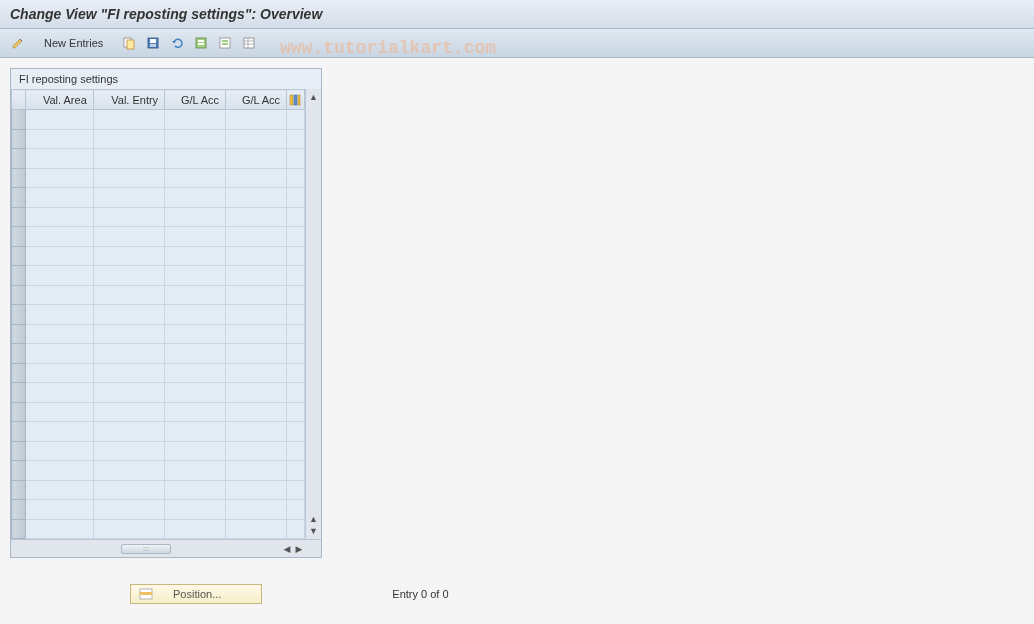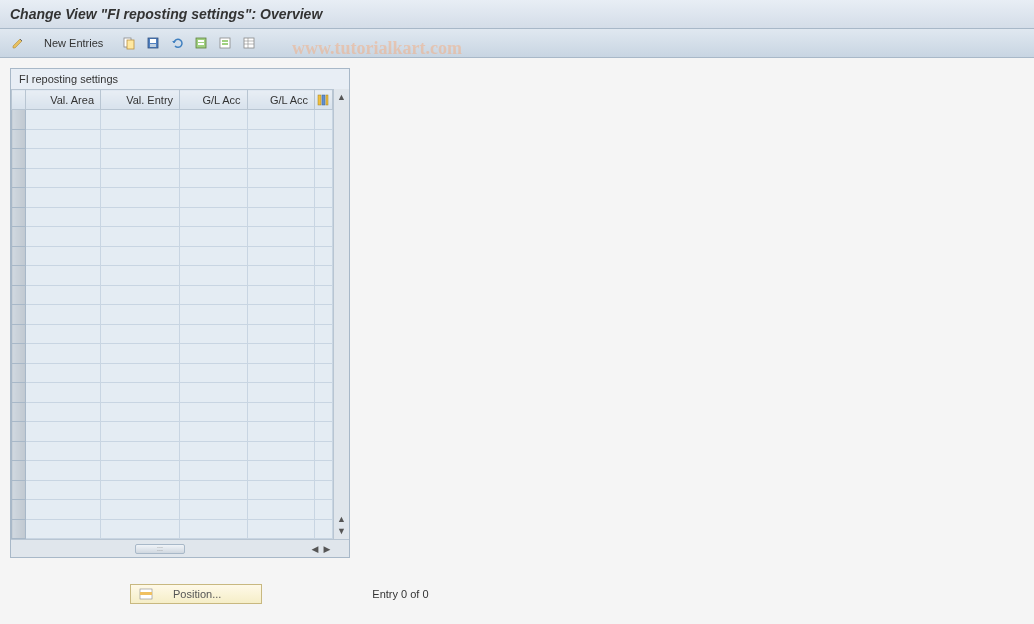--- a/index.html
+++ b/index.html
@@ -47,34 +47,33 @@
       color: #333;
       cursor: pointer;
     }
     .watermark {
       position: absolute;
       top: 38px;
       left: 280px;
       font-size: 18px;
       font-weight: bold;
       color: rgba(255,160,100,0.4);
-      font-family: Liberation Serif, serif;
+      font-family: Liberation Mono, monospace;
       z-index: 10;
       pointer-events: none;
-      margin-left: 12px;
     }
     .content-area {
       padding: 10px;
       display: flex;
       height: 510px;
     }
     .table-panel {
       border: 1px solid #a8b8c8;
       background: #7f1d1d;
-      width: 340px;
+      width: 312px;
       display: flex;
       flex-direction: column;
     }
     .panel-title {
       padding: 4px 8px;
       font-size: 11px;
       color: #333;
       background: #e8eef5;
     }
     .table-wrapper {
@@ -159,39 +158,40 @@
       color: #888;
     }
     .footer-area {
       position: absolute;
       bottom: 20px;
       left: 0;
       right: 0;
       display: flex;
       align-items: center;
       padding: 0 130px;
+      gap: 46px;
     }
     .position-btn {
       background: linear-gradient(#fef9e8, #f5eec8);
       border: 1px solid #c8b880;
       padding: 3px 40px 3px 8px;
       font-size: 11px;
       color: #555;
       cursor: pointer;
       display: flex;
       align-items: center;
       gap: 20px;
     }
     .position-icon {
       width: 14px;
       height: 12px;
       display: inline-block;
     }
     .entry-count {
-      margin-left: 110px;
+      margin-left: 84px;
       font-size: 11px;
       color: #333;
     }
     svg { display: block; }
   </style>
 </head>
 <body>
 
 <div class="title-bar">
   <span>Change View "FI reposting settings": Overview</span>

